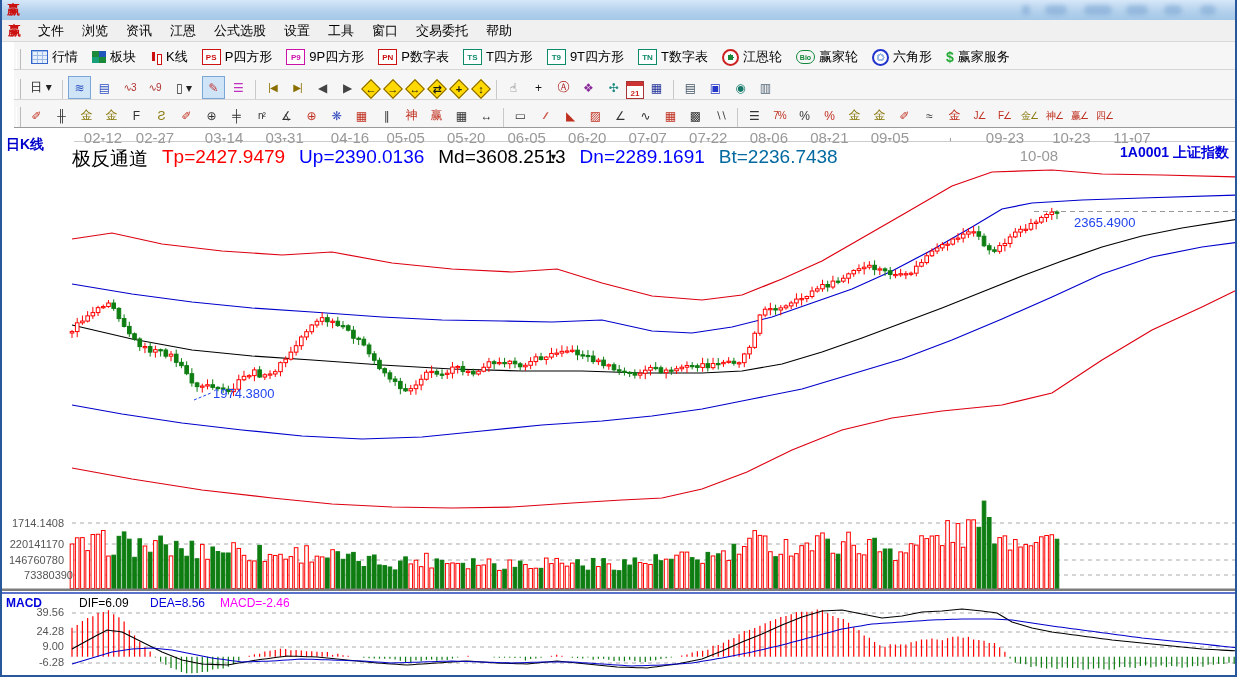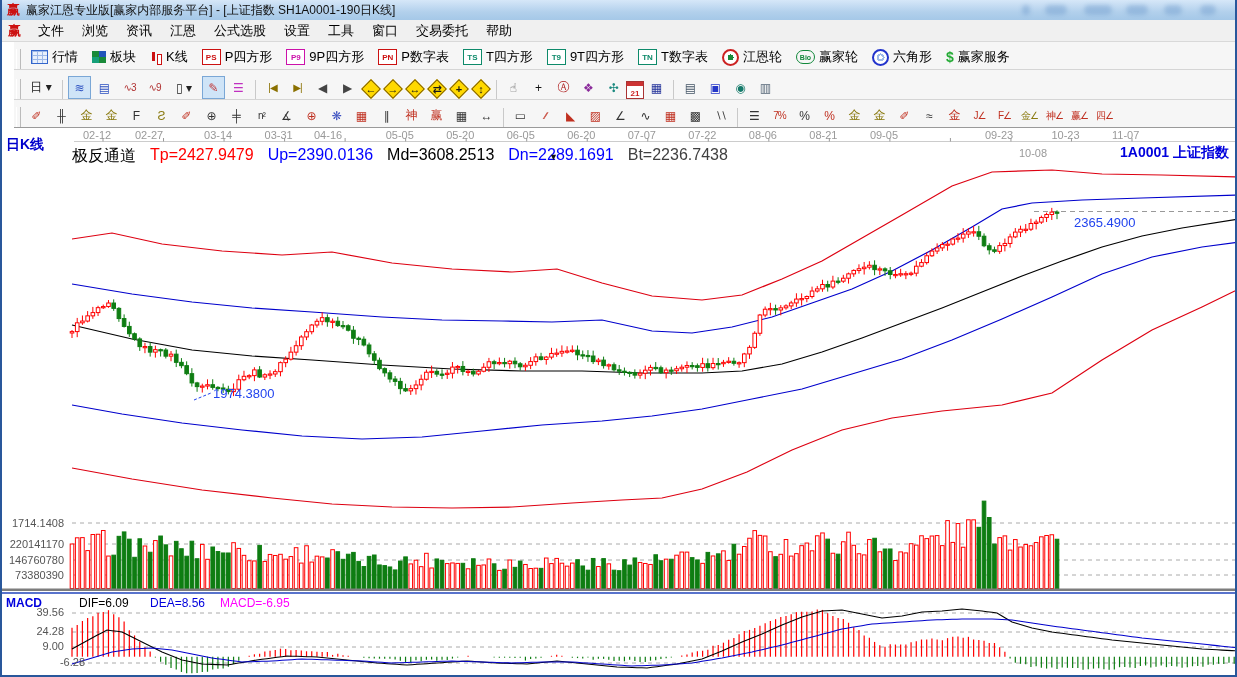--- a/index.html
+++ b/index.html
@@ -52,35 +52,34 @@
   .diamond{position:relative;width:20px;height:20px;margin:0 1px;display:inline-flex;align-items:center;justify-content:center;}
   .diamond i{position:absolute;inset:3px;background:#ffd900;border:1px solid #806000;transform:rotate(45deg);}
   .diamond span{position:relative;font-size:11px;font-weight:bold;color:#1a1a1a;font-style:normal;}
   .calendar{display:inline-flex;align-items:flex-end;justify-content:center;width:16px;height:16px;
      border:1px solid #aa3333;background:linear-gradient(#cc3333 4px,#fff 4px);font-size:8px;color:#cc2222;font-weight:bold;}
   
   #chart{position:absolute;left:0;top:128px;width:1233px;height:547px;background:#fff;}
   #chart svg{position:absolute;left:0;top:0;}
   .abs{position:absolute;white-space:nowrap;}
   .pane-label{color:#0000cc;font-weight:bold;font-size:14px;}
-  .date-label{color:#999;font-size:11px;width:40px;margin-left:-20px;text-align:left;}
-  .ind-row{display:flex;gap:14px;font-size:16px;}
+  .date-label{color:#999;font-size:15px;width:40px;margin-left:-20px;text-align:center;}
+  .ind-row{display:flex;gap:14px;font-size:19px;}
   .symbol-label{color:#0000dd;font-weight:bold;font-size:14px;right:6px;}
   .price-mark{color:#2244ee;font-size:13px;}
   .axis-lbl{left:0;width:62px;text-align:right;font-size:11px;color:#555;}
   .macd-hdr{font-size:12px;font-weight:bold;}
   .splitter{font-size:9px;color:#111;}
 </style>
 </head>
 <body>
 
 <div id="app">
   <div id="titlebar">
     <span class="logo">赢</span>
-    <span>赢家江恩专业版[赢家内部服务平台] - [上证指数  SH1A0001-190日K线]</span>
     <span id="blurpills">
         <span class="blur-pill" style="left: 1020px; width: 8px;"></span>
         <span class="blur-pill" style="left: 1043px; width: 22px;"></span>
         <span class="blur-pill" style="left: 1082px; width: 28px;"></span>
         <span class="blur-pill" style="left: 1124px; width: 22px;"></span>
         <span class="blur-pill" style="left: 1162px; width: 18px;"></span>
         <span class="blur-pill" style="left: 1198px; width: 16px;"></span>
       </span>
   </div>
 
@@ -1082,59 +1081,59 @@
         <line x1="1232.1957671957696" y1="656.7" x2="1232.1957671957696" y2="663.872321380589" stroke="#0e7d12" stroke-width="1.2"></line>
         <polyline points="70,649.0 75,646.3 80,643.5 85,640.8 90,638.0 95,635.3 100,632.7 105,630.0 110,630.7 115,631.3 120,632.0 125,634.5 130,637.0 135,639.5 140,642.0 145,644.5 150,647.0 155,649.5 160,652.0 165,654.0 170,656.0 175,658.0 180,660.0 185,661.0 190,662.0 195,663.0 200,664.0 205,664.2 210,664.4 215,664.6 220,664.8 225,665.0 230,664.2 235,663.3 240,662.5 245,661.7 250,660.8 255,660.0 260,659.3 265,658.7 270,658.0 275,657.3 280,656.7 285,656.0 290,656.2 295,656.3 300,656.5 305,656.7 310,656.8 315,657.0 320,657.5 325,658.0 330,658.5 335,659.0 340,659.5 345,660.0 350,660.5 355,661.0 360,661.5 365,662.0 370,662.5 375,663.0 380,663.3 385,663.7 390,664.0 395,664.3 400,664.7 405,665.0 410,664.7 415,664.3 420,664.0 425,663.7 430,663.3 435,663.0 440,662.7 445,662.3 450,662.0 455,661.7 460,661.3 465,661.0 470,661.3 475,661.7 480,662.0 485,662.3 490,662.7 495,663.0 500,663.2 505,663.3 510,663.5 515,663.7 520,663.8 525,664.0 530,663.5 535,663.0 540,662.5 545,662.0 550,661.5 555,661.0 560,661.5 565,662.0 570,662.5 575,663.0 580,663.5 585,664.0 590,664.5 595,665.0 600,665.5 605,666.0 610,666.5 615,667.0 620,667.2 625,667.3 630,667.5 635,667.7 640,667.8 645,668.0 650,667.3 655,666.7 660,666.0 665,665.3 670,664.7 675,664.0 680,663.0 685,662.0 690,661.0 695,660.0 700,659.0 705,657.0 710,655.0 715,653.0 720,651.0 725,648.8 730,646.5 735,644.3 740,642.0 745,640.0 750,638.0 755,636.0 760,634.0 765,631.8 770,629.5 775,627.3 780,625.0 785,623.0 790,621.0 795,619.0 800,617.0 805,615.5 810,614.0 815,612.5 820,611.0 825,610.8 830,610.5 835,610.3 840,610.0 845,611.0 850,612.0 855,613.0 860,614.0 865,615.0 870,616.0 875,617.0 880,618.0 885,617.5 890,617.0 895,616.5 900,616.0 905,615.0 910,614.0 915,613.0 920,612.0 925,611.8 930,611.5 935,611.3 940,611.0 945,610.5 950,610.0 955,609.5 960,609.0 965,609.5 970,610.0 975,610.5 980,611.0 985,611.7 990,612.3 995,613.0 1000,616.0 1005,619.0 1010,622.0 1015,623.5 1020,625.0 1025,626.5 1030,628.0 1035,629.0 1040,630.0 1045,631.0 1050,632.0 1055,632.7 1060,633.3 1065,634.0 1070,634.7 1075,635.3 1080,636.0 1085,636.7 1090,637.3 1095,638.0 1100,638.7 1105,639.3 1110,640.0 1115,640.5 1120,641.0 1125,641.5 1130,642.0 1135,642.5 1140,643.0 1145,643.5 1150,644.0 1155,644.5 1160,645.0 1165,645.5 1170,646.0 1175,646.5 1180,647.0 1185,647.5 1190,648.0 1195,648.5 1200,649.0 1205,649.3 1210,649.5 1215,649.8 1220,650.1 1225,650.4 1230,650.6 1235,650.9" fill="none" stroke="#000000" stroke-width="1.1"></polyline>
         <polyline points="70,664.0 75,662.5 80,661.0 85,659.5 90,658.0 95,656.5 100,655.0 105,653.5 110,652.0 115,651.3 120,650.5 125,649.8 130,649.0 135,648.8 140,648.5 145,648.3 150,648.0 155,648.5 160,649.0 165,649.5 170,650.0 175,651.0 180,652.0 185,653.0 190,654.0 195,655.0 200,656.0 205,657.0 210,658.0 215,658.7 220,659.3 225,660.0 230,660.7 235,661.3 240,662.0 245,661.8 250,661.7 255,661.5 260,661.3 265,661.2 270,661.0 275,660.7 280,660.3 285,660.0 290,659.7 295,659.3 300,659.0 305,659.2 310,659.3 315,659.5 320,659.7 325,659.8 330,660.0 335,660.2 340,660.3 345,660.5 350,660.7 355,660.8 360,661.0 365,661.3 370,661.7 375,662.0 380,662.3 385,662.7 390,663.0 395,662.8 400,662.7 405,662.5 410,662.3 415,662.2 420,662.0 425,661.8 430,661.7 435,661.5 440,661.3 445,661.2 450,661.0 455,661.2 460,661.3 465,661.5 470,661.7 475,661.8 480,662.0 485,662.2 490,662.3 495,662.5 500,662.7 505,662.8 510,663.0 515,662.8 520,662.7 525,662.5 530,662.3 535,662.2 540,662.0 545,662.0 550,662.0 555,662.0 560,662.0 565,662.0 570,662.0 575,662.3 580,662.7 585,663.0 590,663.3 595,663.7 600,664.0 605,664.3 610,664.7 615,665.0 620,665.3 625,665.7 630,666.0 635,665.8 640,665.7 645,665.5 650,665.3 655,665.2 660,665.0 665,664.7 670,664.3 675,664.0 680,663.7 685,663.3 690,663.0 695,662.2 700,661.3 705,660.5 710,659.7 715,658.8 720,658.0 725,657.0 730,656.0 735,655.0 740,654.0 745,653.0 750,652.0 755,650.8 760,649.7 765,648.5 770,647.3 775,646.2 780,645.0 785,643.7 790,642.3 795,641.0 800,639.7 805,638.3 810,637.0 815,635.7 820,634.3 825,633.0 830,631.7 835,630.3 840,629.0 845,628.2 850,627.3 855,626.5 860,625.7 865,624.8 870,624.0 875,623.7 880,623.3 885,623.0 890,622.7 895,622.3 900,622.0 905,621.7 910,621.3 915,621.0 920,620.7 925,620.3 930,620.0 935,619.8 940,619.7 945,619.5 950,619.3 955,619.2 960,619.0 965,619.0 970,619.0 975,619.0 980,619.0 985,619.0 990,619.0 995,619.3 1000,619.5 1005,619.8 1010,620.0 1015,620.8 1020,621.5 1025,622.3 1030,623.0 1035,623.8 1040,624.5 1045,625.3 1050,626.0 1055,626.7 1060,627.3 1065,628.0 1070,628.7 1075,629.3 1080,630.0 1085,630.7 1090,631.3 1095,632.0 1100,632.7 1105,633.3 1110,634.0 1115,634.7 1120,635.3 1125,636.0 1130,636.7 1135,637.3 1140,638.0 1145,638.5 1150,639.0 1155,639.5 1160,640.0 1165,640.5 1170,641.0 1175,641.5 1180,642.0 1185,642.5 1190,643.0 1195,643.5 1200,644.0 1205,644.5 1210,645.1 1215,645.6 1220,646.2 1225,646.7 1230,647.2 1235,647.8" fill="none" stroke="#0000cc" stroke-width="1.1"></polyline>
       </svg>
     <span class="abs pane-label" style="left:4px;top:8px">日K线</span>
     <div id="date-row">
         <span class="abs date-label" style="left: 101px; top: 1px;">02-12</span>
         <span class="abs date-label" style="left: 153px; top: 1px;">02-27</span>
         <span class="abs date-label" style="left: 222.059px; top: 1px;">03-14</span>
         <span class="abs date-label" style="left: 282.588px; top: 1px;">03-31</span>
-        <span class="abs date-label" style="left: 332px; top: 1px;">04-16</span>
+        <span class="abs date-label" style="left: 348px; top: 1px;">04-16</span>
         <span class="abs date-label" style="left: 403.647px; top: 1px;">05-05</span>
         <span class="abs date-label" style="left: 464.176px; top: 1px;">05-20</span>
         <span class="abs date-label" style="left: 524.706px; top: 1px;">06-05</span>
         <span class="abs date-label" style="left: 585.235px; top: 1px;">06-20</span>
         <span class="abs date-label" style="left: 645.765px; top: 1px;">07-07</span>
         <span class="abs date-label" style="left: 706.294px; top: 1px;">07-22</span>
         <span class="abs date-label" style="left: 766.824px; top: 1px;">08-06</span>
         <span class="abs date-label" style="left: 827.353px; top: 1px;">08-21</span>
         <span class="abs date-label" style="left: 887.882px; top: 1px;">09-05</span>
         <span class="abs date-label" style="left: 1003px; top: 1px;">09-23</span>
         <span class="abs date-label" style="left: 1008.94px; top: 19px; margin-left: 8px;">10-08</span>
         <span class="abs date-label" style="left: 1069.47px; top: 1px;">10-23</span>
         <span class="abs date-label" style="left: 1130px; top: 1px;">11-07</span>
       </div>
     <div class="abs ind-row" style="left:70px;top:18px" id="ind-row">
         <span style="color: rgb(0, 0, 0);">极反通道</span>
         <span style="color: rgb(255, 0, 0);">Tp=2427.9479</span>
         <span style="color: rgb(0, 0, 255);">Up=2390.0136</span>
         <span style="color: rgb(0, 0, 0);">Md=3608.2513</span>
         <span style="color: rgb(0, 0, 255);">Dn=2289.1691</span>
-        <span style="color: #404040;">Bt=2236.7438</span>
+        <span style="color: #0369a1;">Bt=2236.7438</span>
       </div>
     <span class="abs splitter" style="left:547px;top:24px">▼</span>
     <span class="abs symbol-label" style="top:16px">1A0001  上证指数</span>
     <span class="abs price-mark" style="left:1072px;top:87px">2365.4900</span>
     <span class="abs price-mark" style="left:211px;top:258px">1974.3800</span>
     <div id="vol-axis">
         <span class="abs axis-lbl" style="top: 389px;">1714.1408</span>
         <span class="abs axis-lbl" style="top: 410px;">220141170</span>
         <span class="abs axis-lbl" style="top: 426px;">146760780</span>
-        <span class="abs axis-lbl" style="top: 441px;">73380390</span>
+        <span class="abs axis-lbl" style="top: 441px; padding-left: 9px;">73380390</span>
       </div>
     <div id="macd-hdr">
         <span class="abs macd-hdr" style="left: 4px; top: 468px; color: rgb(0, 0, 221);">MACD</span>
         <span class="abs macd-hdr" style="left: 77px; top: 468px; color: rgb(0, 0, 0); font-weight: normal;">DIF=6.09</span>
         <span class="abs macd-hdr" style="left: 148px; top: 468px; color: rgb(0, 0, 221); font-weight: normal;">DEA=8.56</span>
-        <span class="abs macd-hdr" style="left: 218px; top: 468px; color: rgb(255, 0, 255); font-weight: normal;">MACD=-6.95</span>
+        <span class="abs macd-hdr" style="left: 218px; top: 468px; color: rgb(255, 0, 255); font-weight: normal;">MACD=-2.46</span>
       </div>
     <div id="macd-axis">
         <span class="abs axis-lbl" style="top: 478px;">39.56</span>
         <span class="abs axis-lbl" style="top: 497px;">24.28</span>
         <span class="abs axis-lbl" style="top: 512px;">9.00</span>
-        <span class="abs axis-lbl" style="top: 528px; padding-left: 21px;">-6.28</span>
+        <span class="abs axis-lbl" style="top: 528px;">-6.28</span>
       </div>
   </div>
 </div>
 
 </body></html>

